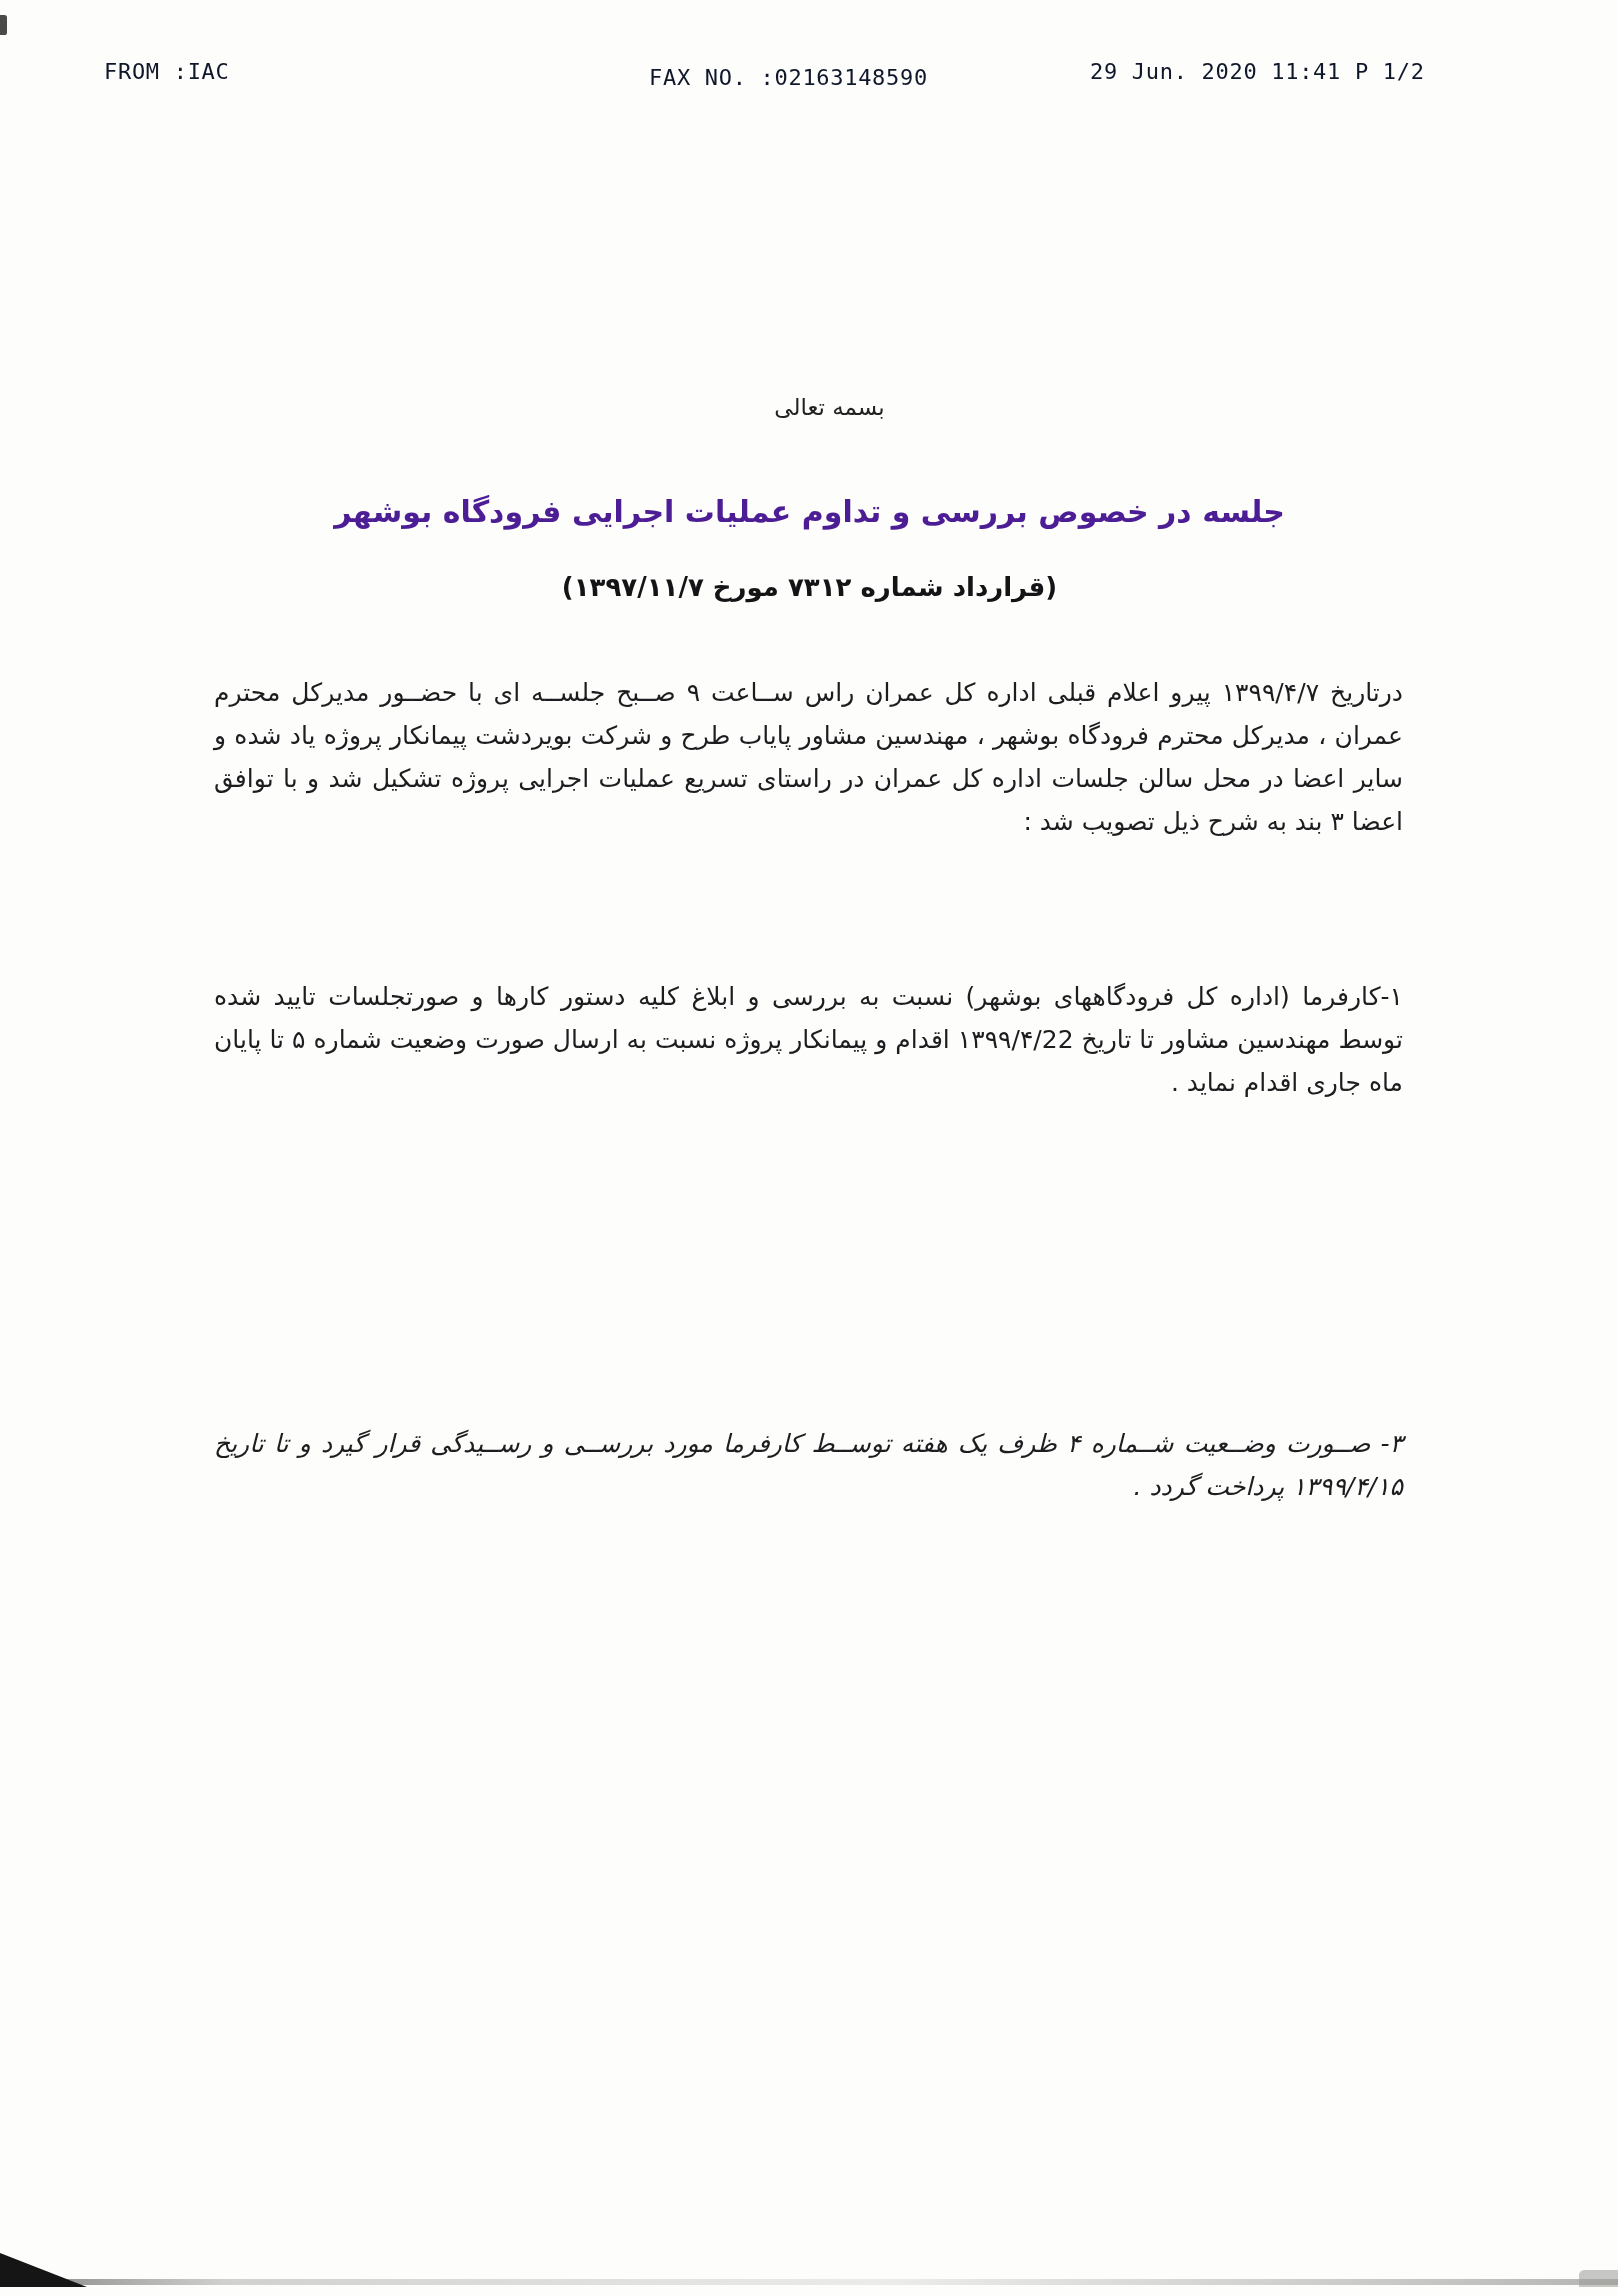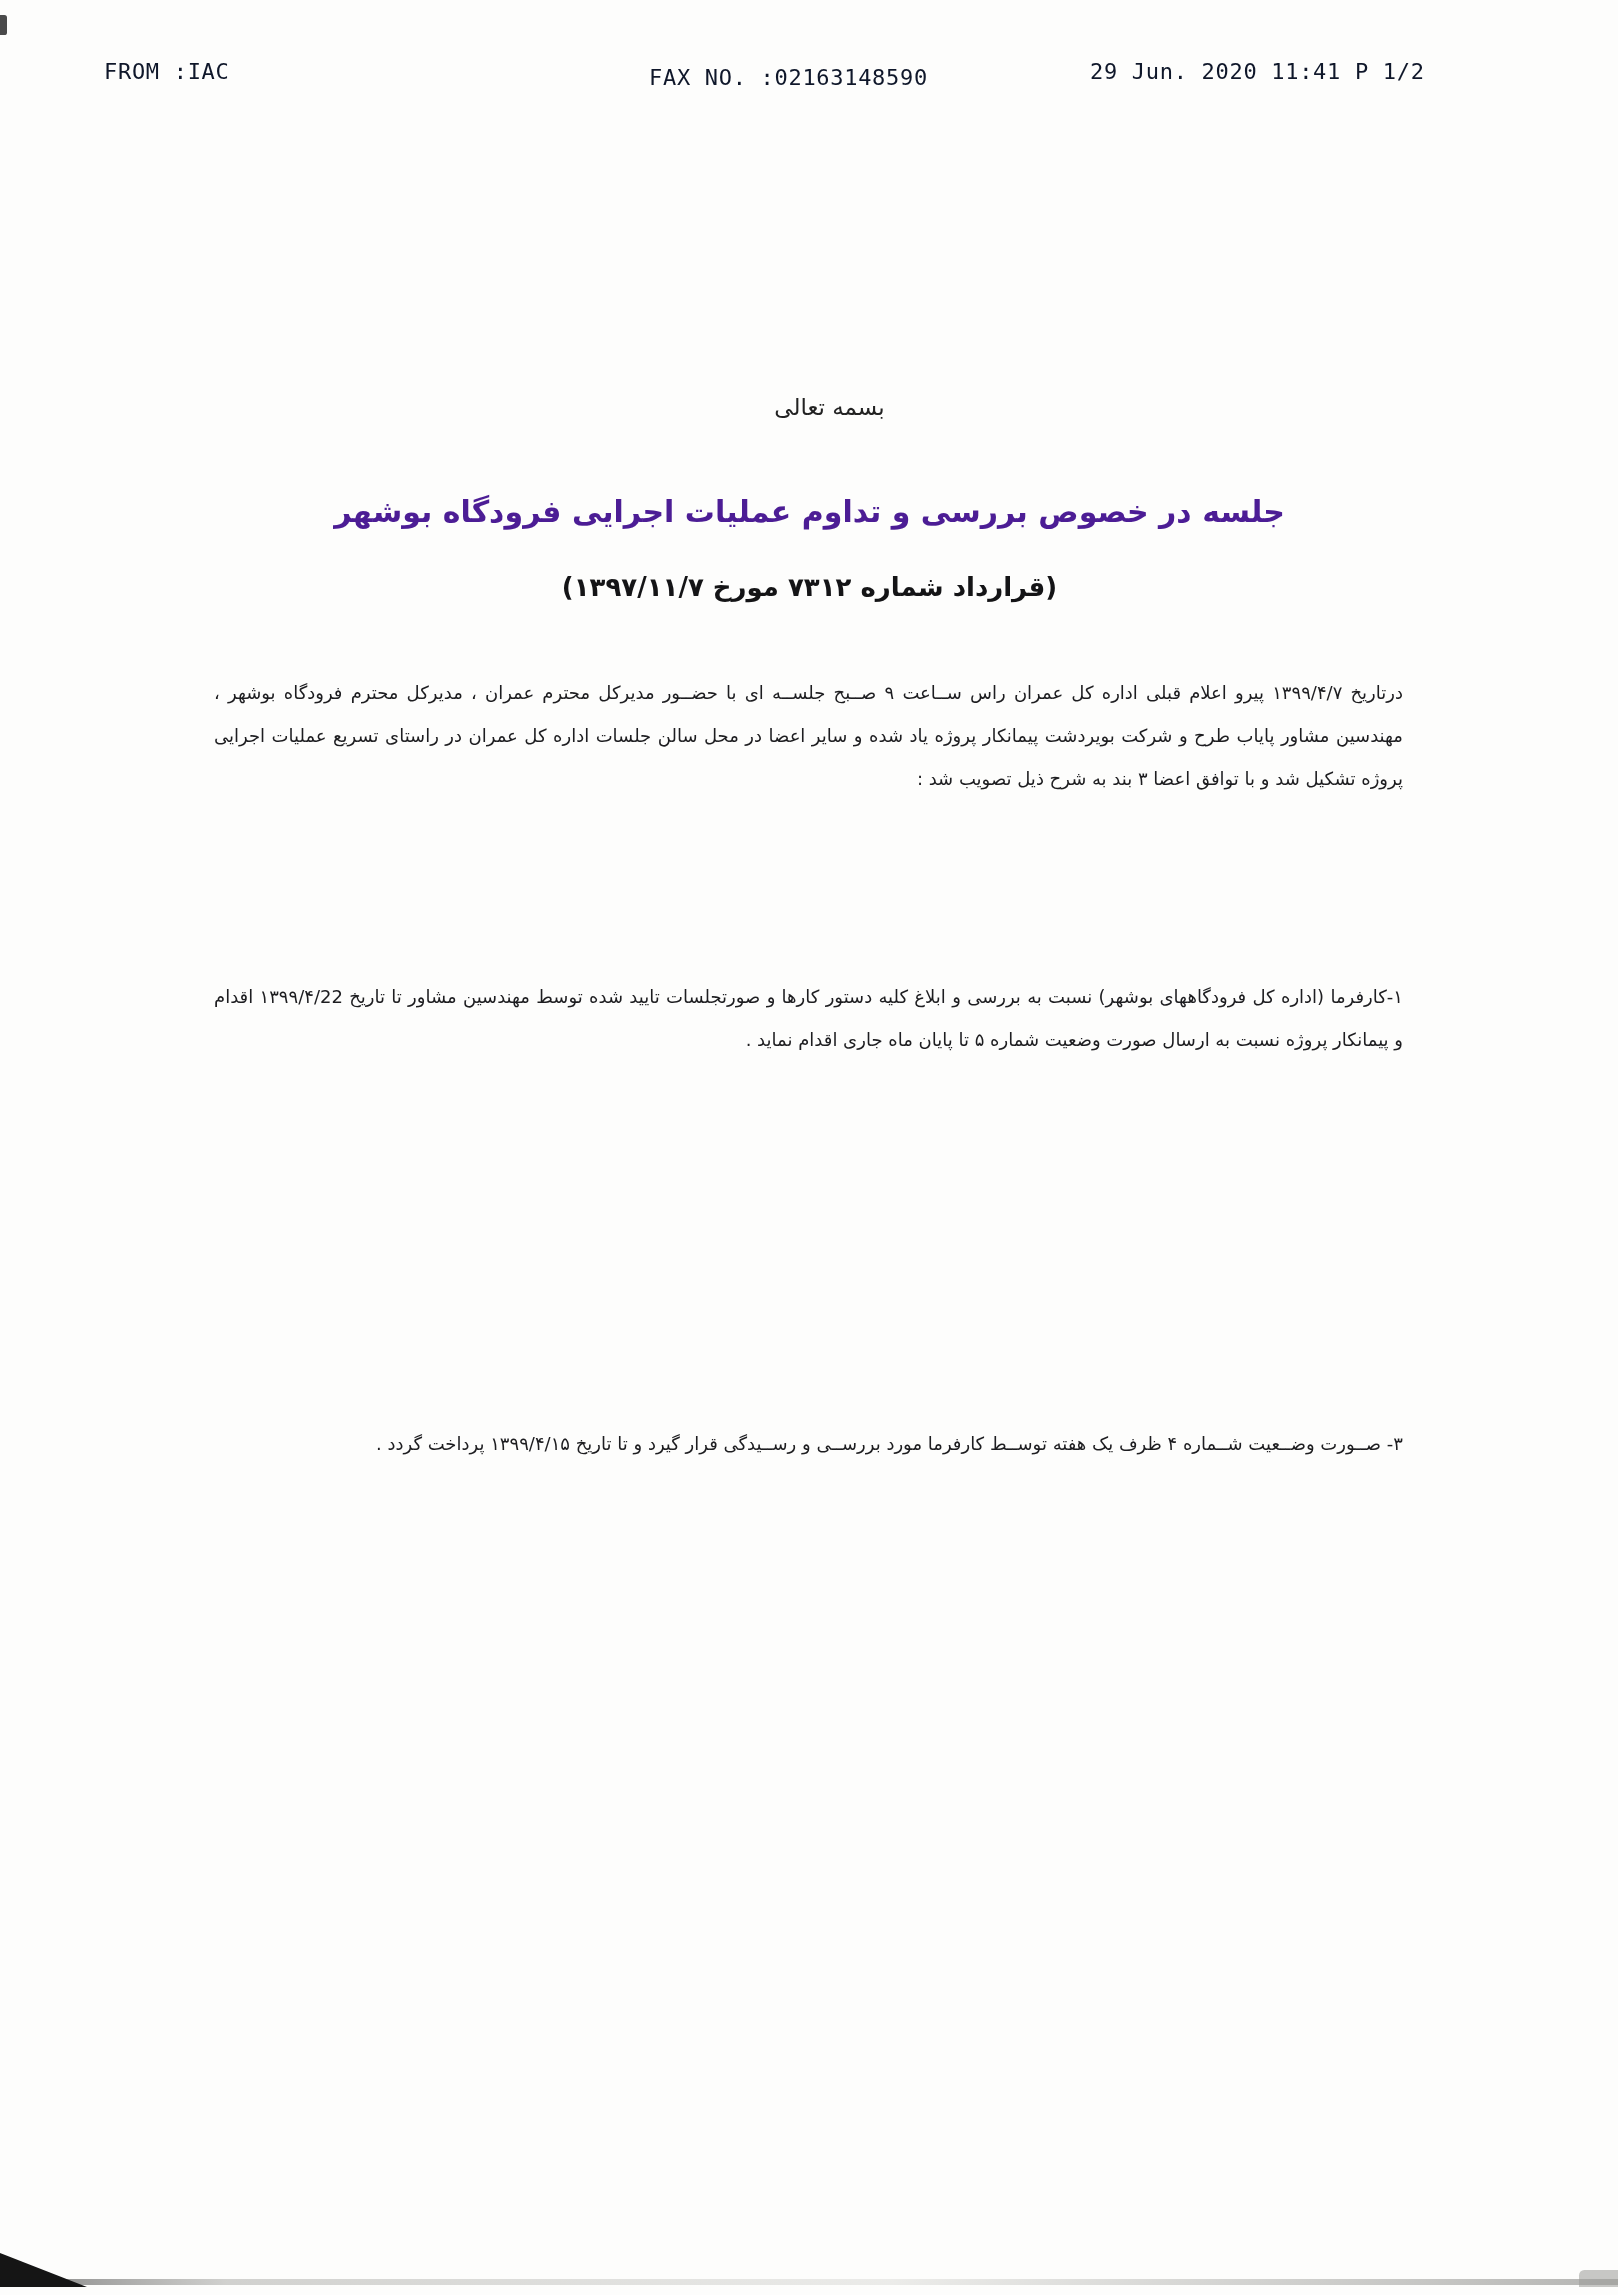--- a/index.html
+++ b/index.html
@@ -67,29 +67,29 @@
     width: 100%;
     text-align: center;
     font-size: 26px;
     font-weight: bold;
     color: #141416;
   }
   .para {
     position: absolute;
     right: 216px;
     left: 214px;
-    font-size: 18px;
+    font-size: 25px;
     line-height: 43px;
     text-align: justify;
     color: #1d1d20;
   }
   .para-intro { top: 671px; }
   .para-item1 { top: 975px; }
   .para-item2 { top: 1200px; }
-  .para-item3 { top: 1422px; }
+  .para-item3 { top: 1422px; font-style: italic; }
 
   
   .scan-mark-top-left {
     position: absolute;
     top: 14.5px;
     left: 0;
     width: 6.6px;
     height: 20px;
     background: #2a2a2a;
     border-radius: 0 2.6px 2.6px 0;

